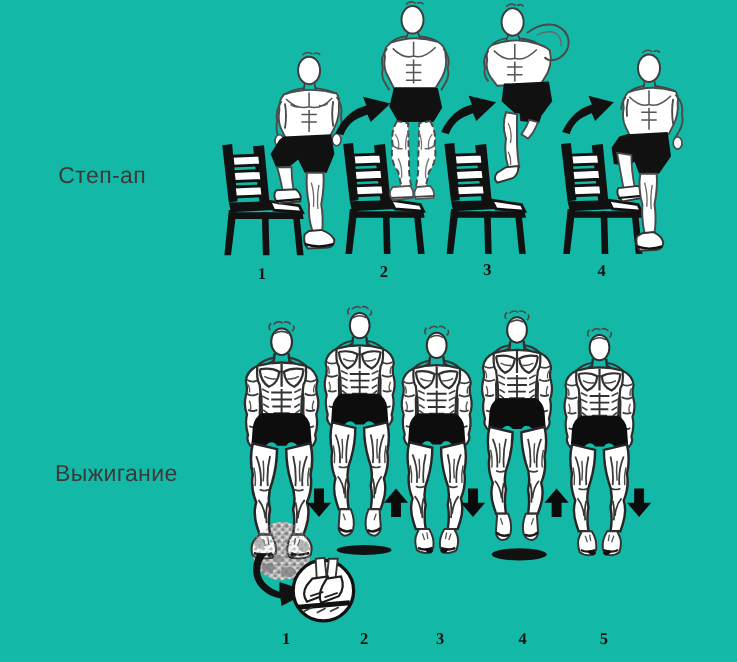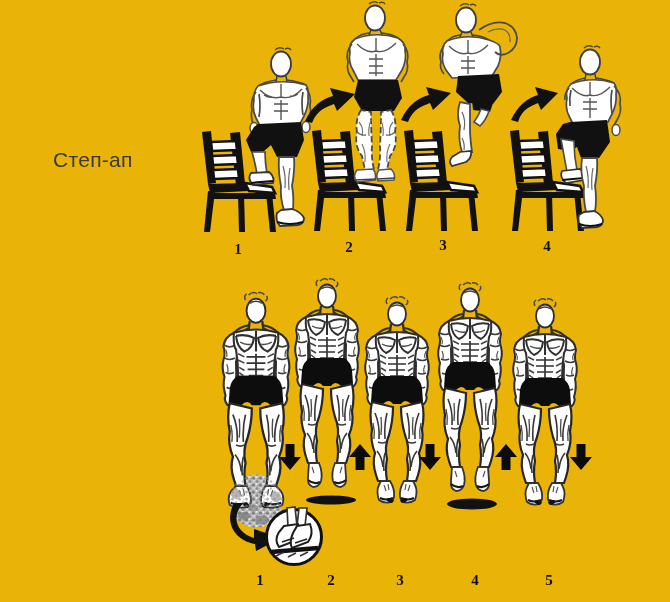--- a/index.html
+++ b/index.html
@@ -1,22 +1,23 @@
 <!DOCTYPE html>
 <html><head>
 <meta charset="utf-8">
 <style>
   html,body{margin:0;padding:0;background:#ffffff;}
-  .page{position:relative;width:670px;height:602px;background:#eab308;overflow:hidden;}
+  .page{position:relative;width:670px;height:602px;background:#14b8a6;overflow:hidden;}
   .lbl{position:absolute;font-family:"Liberation Sans",sans-serif;font-size:21px;color:#3a3a3a;letter-spacing:0.3px;}
 </style>
 </head>
 <body>
 <div class="page">
 <div class="lbl" style="left:53px;top:148px;">Степ-ап</div>
+<div class="lbl" style="left:50px;top:419px;">Выжигание</div>
 <svg width="670" height="602" viewBox="0 0 670 602" style="position:absolute;left:0;top:0;" xmlns="http://www.w3.org/2000/svg">
 <defs>
 
   <g id="chair">
 
     <path d="M3,2 L12,1 L17,53 L9,54 Z" fill="#111"></path>
     <path d="M31,3 L41,2 L46,54 L37,55 Z" fill="#111"></path>
 
     <path d="M12,12 L37,11 L38,20 L13,21 Z" fill="#fff" stroke="#111" stroke-width="2.6"></path>
     <path d="M13,26 L38,25 L39,34 L14,35 Z" fill="#fff" stroke="#111" stroke-width="2.6"></path>

